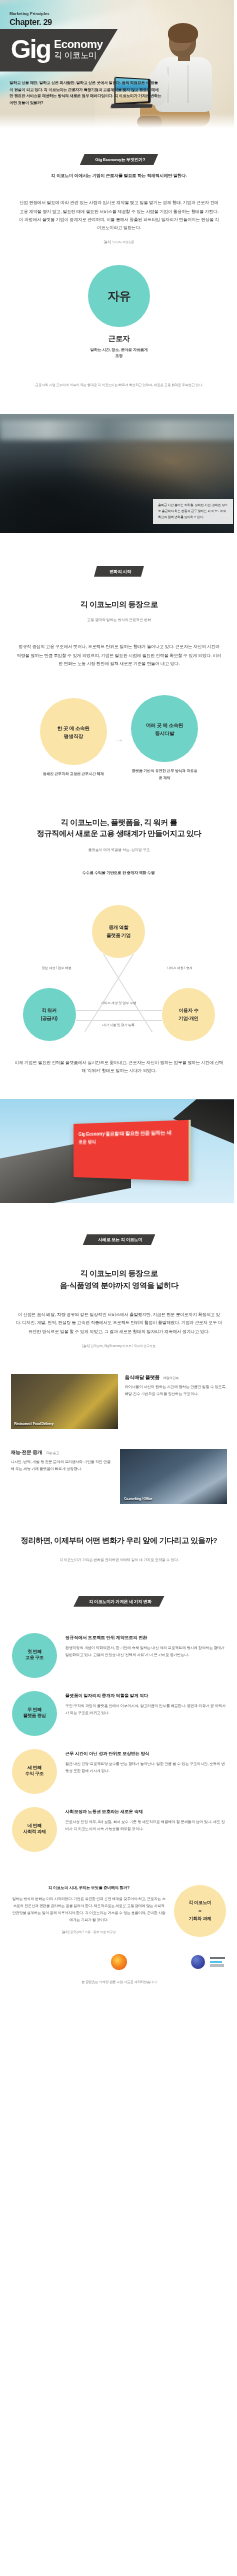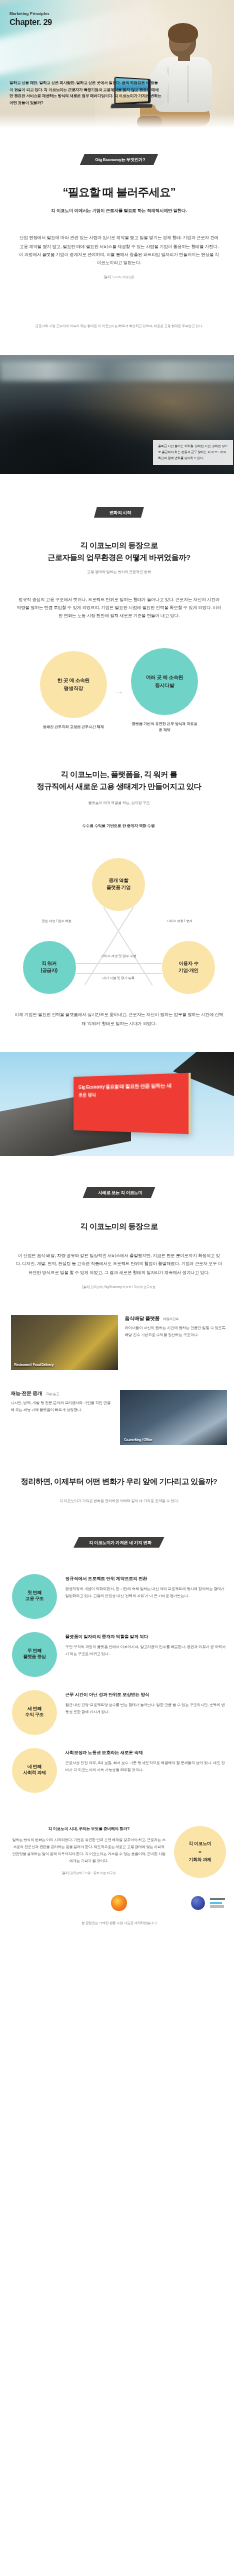--- a/index.html
+++ b/index.html
@@ -235,50 +235,60 @@
           <div class="screen"></div>
           <div class="base"></div>
       </div>
     </div>
 
     <div class="hero-label">
       <div class="sub">Marketing Principles</div>
       <div class="chap">Chapter. 29</div>
     </div>
 
+    <div class="gig-banner">
+      <span class="gig">Gig</span>
+      <span class="right">
+        <span class="eco">Economy</span>
+        <span class="kor">긱 이코노미</span>
+      </span>
+    </div>
 
     <p class="hero-para">일하고 싶을 때만, 일하고 싶은 회사람만, 일하고 싶은 곳에서 일한다. 꿈의 직업같은 이 말들이 현실이 되고 있다. 긱 이코노미는 근로자가 특정기업과 고용계약을 맺지 않고 필요한 때에만 필요한 서비스를 제공하는 방식의 새로운 업무 패러다임이다. 긱 이코노미가 가져온 변화는 어떤 것들이 있을까?</p>
     <div class="hero-fade"></div>
   </section>
 
   <section class="sec" style="padding:26px 0 0;">
     <div class="tag-wrap">
       <span class="tag">Gig Economy는 무엇인가?</span>
     </div>
-    <h2 class="h-quote" style="margin-top:20px;">“필요할 때 불러주세요”</h2>
     <p class="lead" style="margin:8.3px 13px 0;">긱 이코노미 이에서는 기업이 근로자를 필요로 하는 적재적시에만 일한다.</p>
     <p class="body-txt" style="margin:19px 18px 0;">산업 현장에서 필요에 따라 관련 있는 사람과 임시로 계약을 맺고 일을 맡기는 경제 형태. 기업과 근로자 간에 고용 계약을 맺지 않고, 필요한 때에 필요한 서비스를 제공할 수 있는 사람을 기업이 활용하는 형태를 가진다. 이 과정에서 플랫폼 기업이 중계자로 관여하며, 이를 통해서 창출된 파트타임 일자리가 만들어지는 현상을 긱 이코노미라고 일컫는다.</p>
     <p class="src" style="margin-top:7.1px;">[출처] 뉴시스, 여성신문</p>
 
     <div class="two-circ" style="margin-top:21.4px;">
+      <div class="cc">
+        <div class="bubble" style="background:#6fd3c7;">자유</div>
+        <div class="t">근로자</div>
+        <div class="d">일하는 시간, 장소, 분야를 자유롭게 조정</div>
+      </div>
     </div>
 
     <p class="tiny" style="margin:24px 24px 0;">근로자와 기업 모두에게 이득이 되는 형태로 긱 이코노미는 빠르게 확산되고 있으며, 새로운 고용 형태로 주목받고 있다.</p>
   </section>
 
   <figure class="photo photo-subway" style="margin-top:25px;">
     <figcaption class="photo-note">출퇴근 시간 붐비는 지하철. 정해진 시간, 정해진 장소로 출근해야 하는 전통적 근무 형태는 긱 이코노미의 확산과 함께 변화를 맞이하고 있다.</figcaption>
   </figure>
 
   <section class="sec" style="padding:33px 0 0;">
     <div class="tag-wrap">
       <span class="tag">변화의 시작</span>
     </div>
     <h2 class="h2" style="margin-top:22.6px;">긱 이코노미의 등장으로</h2>
-    <h2 class="h2">근로자들의 업무환경은 어떻게 바뀌었을까?</h2>
     <p class="cap-note" style="margin-top:6px;">고용 형태와 일하는 방식의 근본적인 변화</p>
     <p class="body-txt" style="margin:20px 16.6px 0;">정규직 중심의 고용 구조에서 벗어나, 프로젝트 단위로 일하는 형태가 늘어나고 있다. 근로자는 자신의 시간과 역량을 원하는 만큼 투입할 수 있게 되었으며, 기업은 필요한 시점에 필요한 인력을 확보할 수 있게 되었다. 이러한 변화는 노동 시장 전반에 걸쳐 새로운 기준을 만들어 내고 있다.</p>
 
     <div class="flow" style="margin-top:27px;">
       <div class="node">
         <div class="ball" style="background:#fbe4a8;">
           <span>한 곳 에 소속된</span>
           <span>평생직장</span>
         </div>
         <div class="sub">정해진 근무지와 고정된 근무시간 체계</div>
@@ -340,20 +350,21 @@
     <div class="bill-board">
       <div class="bill-txt">Gig Economy 필요할 때 필요한 만큼 일하는 새로운 방식</div>
     </div>
   </figure>
 
   <section class="sec" style="padding:31px 0 0;">
     <div class="tag-wrap">
       <span class="tag">사례로 보는 긱 이코노미</span>
     </div>
     <h2 class="h2" style="margin-top:22.6px;">긱 이코노미의 등장으로</h2>
+    <h2 class="h2">음·식품영역 분야까지 영역을 넓히다</h2>
     <p class="body-txt" style="margin:20px 15.5px 0;">이 산업은 음식 배달, 차량 공유와 같은 일상적인 서비스에서 출발했지만, 지금은 전문 분야로까지 확장되고 있다. 디자인, 개발, 번역, 컨설팅 등 고숙련 직종에서도 프로젝트 단위의 협업이 활발해졌다. 기업과 근로자 모두 더 유연한 방식으로 일을 할 수 있게 되었고, 그 결과 새로운 형태의 일자리가 계속해서 생겨나고 있다.</p>
     <p class="src" style="margin-top:8.3px;">[출처] 한국경제, Gig Economy 리포트 / 국내외 연구자료</p>
 
     <div class="case" style="margin-top:26px;">
       <div class="thumb tA">
         <div class="ov">Restaurant / Food Delivery</div>
       </div>
       <div class="txt">
         <div class="ttl">
           <span>음식배달 플랫폼</span>

